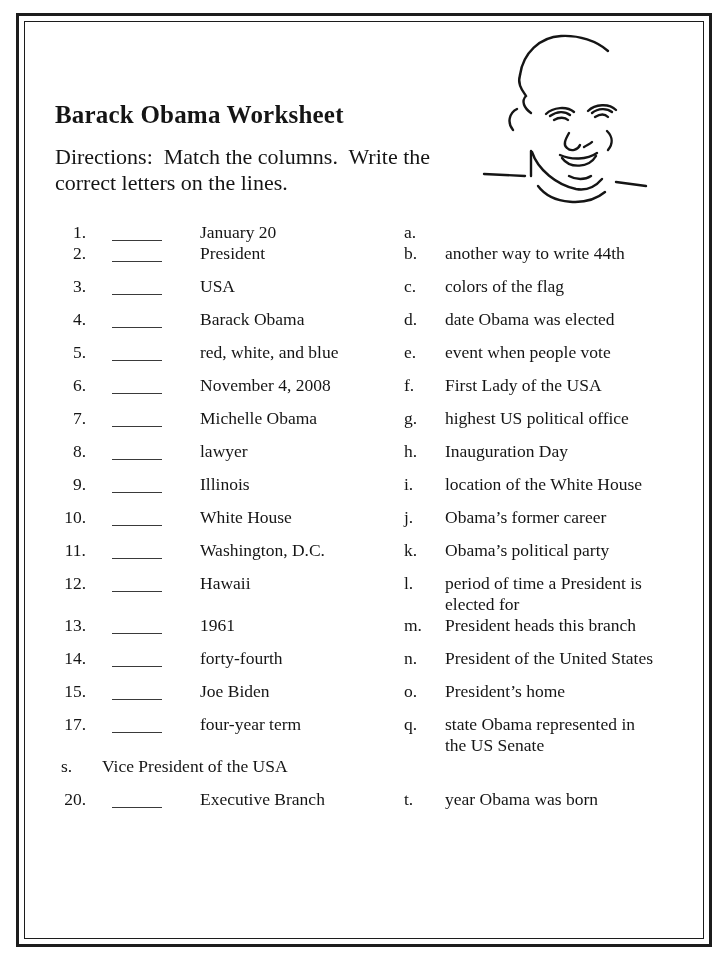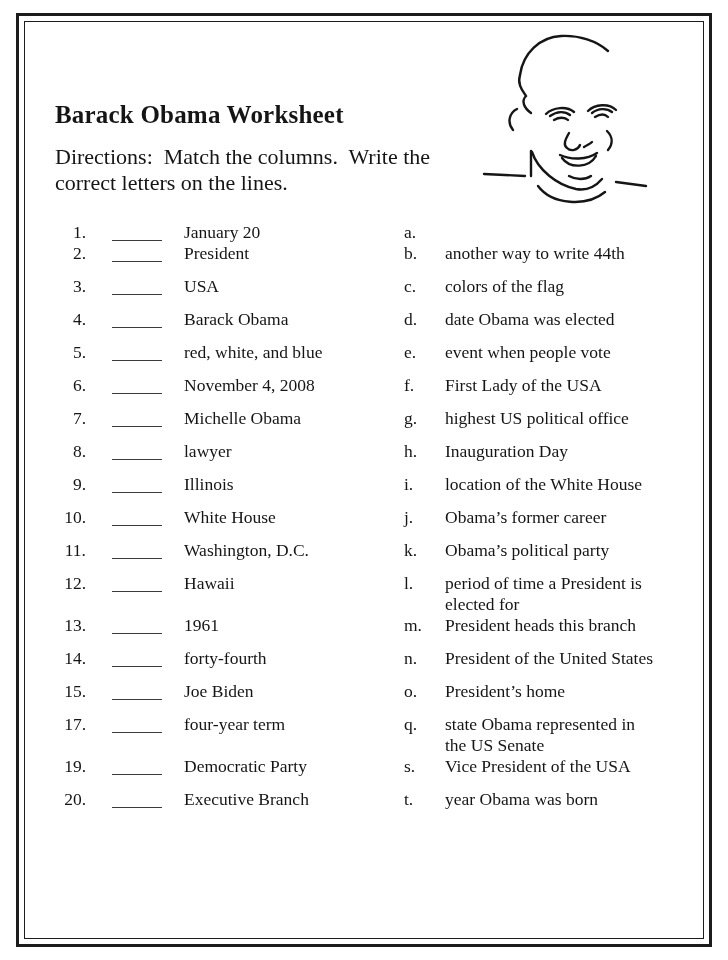--- a/index.html
+++ b/index.html
@@ -83,21 +83,21 @@
   .blank{
     display:inline-block;
     width:50px;
     margin-left:26px;
     border-bottom:1.5px solid #3a3a3a;
     position:relative;
     top:3px;
     height:14px;
   }
   .term{
-    margin-left:22px;
+    margin-left:38px;
     white-space:nowrap;
   }
   .cell-right{
     flex:1;
     display:flex;
   }
   .letter{
     flex:0 0 47px;
     padding-left:6px;
     white-space:nowrap;
@@ -384,25 +384,20 @@
       <span class="letter">q.</span>
       <span class="def">
         <span>state Obama represented in</span>
         <span>the US Senate</span>
       </span>
     </div>
   </div>
 
 
   <div class="row">
-    <div class="cell-left">
-      <span class="num">19.</span>
-      <span class="blank"></span>
-      <span class="term">Democratic Party</span>
-    </div>
     <div class="cell-right">
       <span class="letter">s.</span>
       <span class="def">
         <span>Vice President of the USA</span>
         <span></span>
       </span>
     </div>
   </div>
 
   <div class="row">

